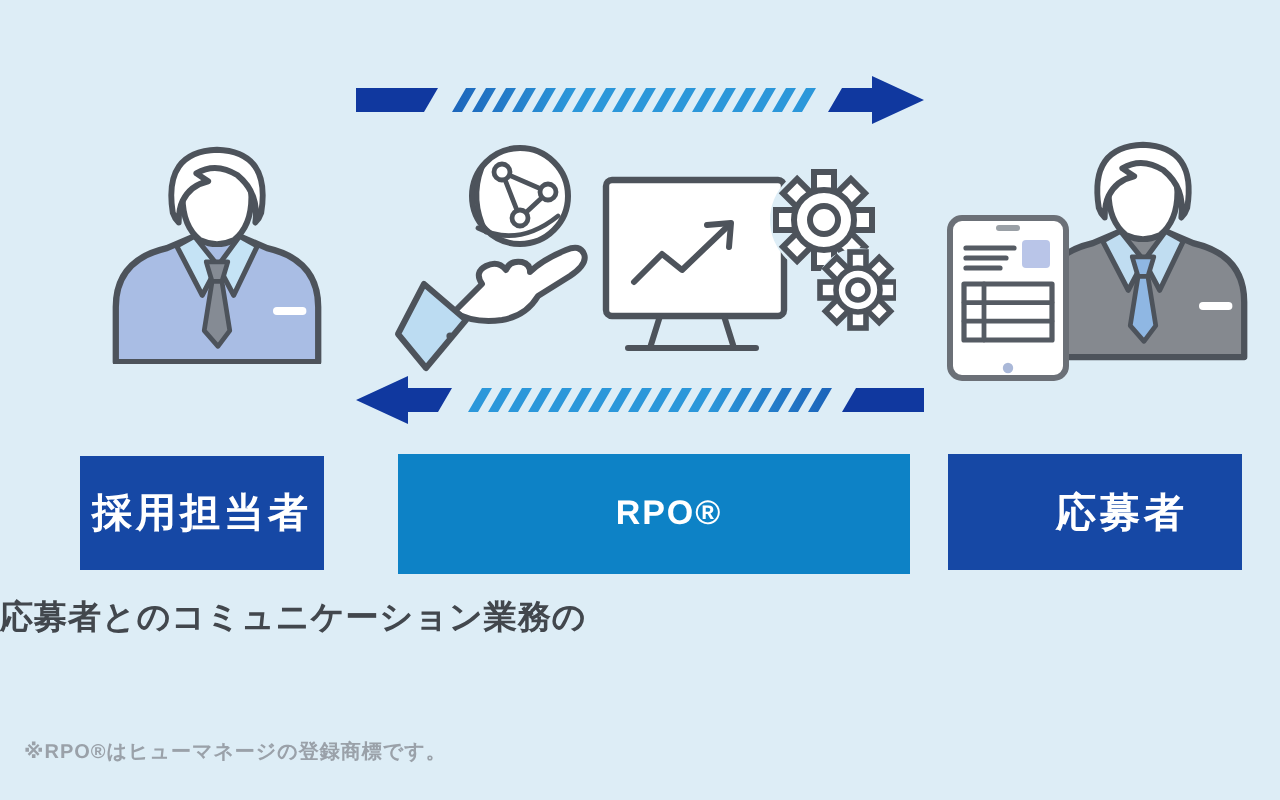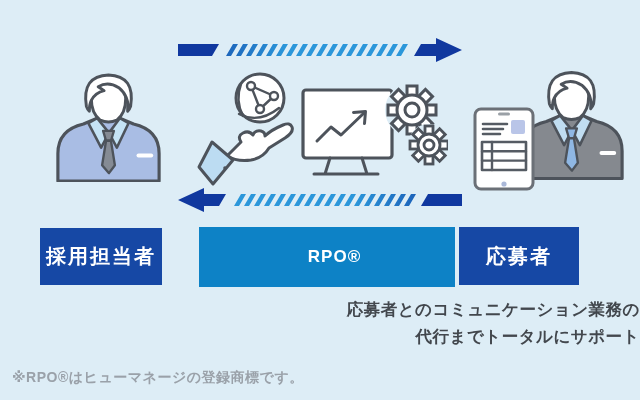--- a/index.html
+++ b/index.html
@@ -5,23 +5,23 @@
   html,body{margin:0;padding:0;}
   body{font-family:"Liberation Sans","DejaVu Sans",sans-serif;}
   .stage{position:relative;width:640px;height:400px;background:#ddedf6;overflow:hidden;}
   .abs{position:absolute;}
   .label-box{display:flex;align-items:center;justify-content:center;color:#fff;font-weight:700;}
   .box-dark{background:#1648a5;}
   .box-mid{background:#0d82c6;flex-direction:column;line-height:1.25;}
   .big-label{font-size:20px;letter-spacing:2px;}
   .rpo-title{font-size:17px;letter-spacing:1px;}
   .rpo-sub{font-size:15px;letter-spacing:0.5px;}
-  .desc{left:0;top:296px;width:640px;text-align:right;color:#42474d;
+  .desc{left:0;top:296px;width:640px;text-align:left;color:#42474d;
         font-size:16.5px;font-weight:700;line-height:27px;letter-spacing:0.5px;}
-  .footnote{left:12px;top:369px;color:#9aa1a9;font-size:14px;font-weight:700;letter-spacing:0.5px;}
+  .footnote{left:12px;top:369px;color:#9aa1a9;font-size:10px;font-weight:700;letter-spacing:0.5px;}
 </style>
 </head>
 <body>
 
 <div class="stage">
 
   <svg class="abs" style="left:178px;top:38px;" width="284" height="24" viewBox="0 0 284 24">
     <defs>
       <linearGradient id="gradTop" gradientUnits="userSpaceOnUse" x1="0" y1="0" x2="284" y2="0">
         <stop offset="0" stop-color="#16419e"></stop>
@@ -142,24 +142,23 @@
   </svg>
 
   <div class="abs label-box box-dark big-label" style="left:40px;top:228px;width:122px;height:57px;">
     <span>採用担当者</span>
   </div>
 
   <div class="abs label-box box-mid" style="left:199px;top:227px;width:241px;height:60px;padding-left:15px;">
     <span class="rpo-title">RPO®</span>
   </div>
 
-  <div class="abs label-box box-dark big-label" style="left:459px;top:227px;width:120px;height:58px;">
+  <div class="abs label-box box-dark big-label" style="left:474px;top:227px;width:120px;height:58px;padding-left:27px;">
     <span>応募者</span>
   </div>
 
   <div class="abs desc">
     <div>応募者とのコミュニケーション業務の</div>
-    <div>代行までトータルにサポート</div>
   </div>
 
   <div class="abs footnote">※RPO®はヒューマネージの登録商標です。</div>
 
 </div>
 
 </body></html>

